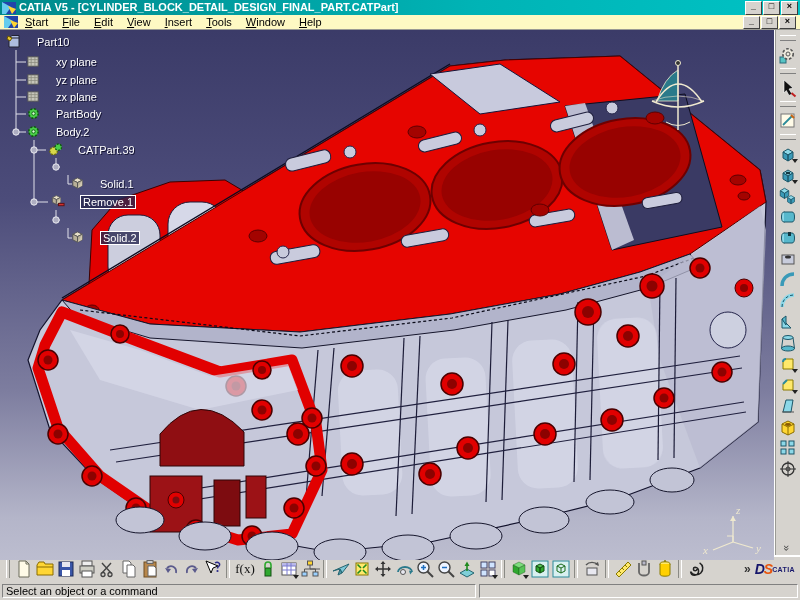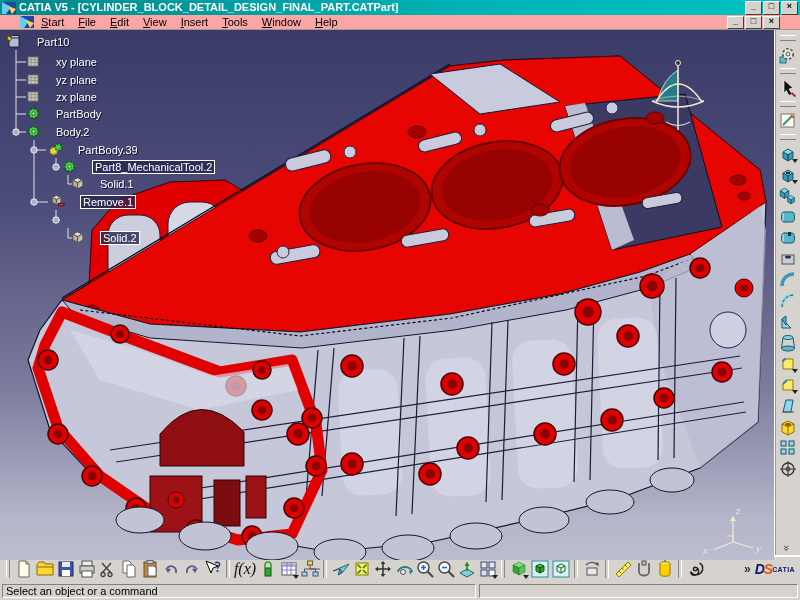--- a/index.html
+++ b/index.html
@@ -6,21 +6,21 @@
   body{width:800px;height:600px;overflow:hidden;font-family:"Liberation Sans",sans-serif;background:#d6d3ce;}
   .app{width:800px;height:600px;display:flex;flex-direction:column;}
 
   
   .titlebar{height:15px;background:linear-gradient(90deg,#00898b,#00b4b6 60%,#00c2c4);display:flex;align-items:center;padding:0 2px;gap:3px;flex:0 0 auto;}
   .title-text{color:#fff;font-size:11px;font-weight:bold;white-space:nowrap;flex:1;line-height:15px;}
   .win-btns{display:flex;gap:1px;}
   .win-btn{width:15px;height:12px;background:#d6d3ce;border:1px solid;border-color:#fff #404040 #404040 #fff;font-size:9px;line-height:9px;text-align:center;color:#000;font-weight:bold;cursor:default;}
 
   
-  .menubar{height:14px;background:#fca5a5;display:flex;align-items:center;font-size:11px;padding:0 20px;flex:0 0 auto;border-bottom:1px solid #9a9a94;}
+  .menubar{height:14px;background:#fef9c3;display:flex;align-items:center;font-size:11px;padding:0 4px;flex:0 0 auto;border-bottom:1px solid #9a9a94;}
   .menu-item{padding:0 7px;display:inline-block;color:#000;line-height:14px;}
   .menu-item::first-letter{text-decoration:underline;}
   .menubar .win-btn{height:11px;}
   .menubar-spacer{flex:1;}
 
   
   .workspace{flex:1;display:flex;min-height:0;}
   .viewport{position:relative;width:775px;height:530px;overflow:hidden;
     background:linear-gradient(180deg,#3c3c6a 0%,#45457400 0) ,linear-gradient(180deg,#3b3b68 0%,#4c4c7a 32%,#7d7d9f 68%,#b4b5c9 92%,#bcbdcf 100%);}
   .model-svg{position:absolute;left:0;top:0;}
@@ -35,21 +35,21 @@
   .rt-icon{width:22px;height:21px;display:flex;align-items:center;justify-content:center;position:relative;}
   .handle-h{width:16px;height:4px;border-top:1px solid #fff;border-bottom:1px solid #808080;margin:3px 0;}
   .rt-overflow{margin-top:auto;color:#444;font-size:11px;transform:rotate(90deg);line-height:10px;}
 
   
   .bottom-toolbar{height:26px;background:#d6d3ce;border-top:1px solid #fff;box-shadow:inset 0 1px 0 #fff;display:flex;align-items:center;padding:0 3px;flex:0 0 auto;}
   .tbi{width:21px;height:21px;display:flex;align-items:center;justify-content:center;position:relative;flex:0 0 auto;}
   .dd::after{content:"";position:absolute;right:0;bottom:1px;border-left:3px solid transparent;border-right:3px solid transparent;border-top:4px solid #222;}
   .sep{width:2px;height:18px;border-left:1px solid #8a8a85;border-right:1px solid #fff;margin:0 3px;flex:0 0 auto;}
   .vhandle{width:2px;height:18px;border-left:1px solid #fff;border-right:1px solid #8a8a85;margin:0 3px;flex:0 0 auto;}
-  .fx-label{font-family:"Liberation Serif",serif;font-style:italic;font-size:16px;color:#111;width:24px;text-align:center;flex:0 0 auto;}
+  .fx-label{font-family:"Liberation Serif",serif;font-size:13px;color:#111;width:24px;text-align:center;flex:0 0 auto;}
   .tb-overflow{margin-left:auto;color:#333;font-size:12px;font-weight:bold;padding:0 2px;}
   .logo{display:flex;align-items:center;line-height:1;margin:0 2px;flex:0 0 auto;}
   .logo-ds{font-weight:bold;font-style:italic;font-size:14px;letter-spacing:-1px;}
   .logo-d{color:#16166b;}
   .logo-s{color:#e8540c;}
   .logo-name{font-size:7px;font-weight:bold;color:#16166b;letter-spacing:.4px;}
 
   
   .statusbar{height:16px;background:#d6d3ce;display:flex;align-items:center;gap:3px;padding:1px 2px;font-size:11px;flex:0 0 auto;}
   .status-field{border:1px solid;border-color:#808080 #fff #fff #808080;height:12px;line-height:12px;padding:0 3px;color:#000;overflow:hidden;white-space:nowrap;}
@@ -607,27 +607,21 @@
       <div class="tree-row" style="left:26px;top:94px">
           <svg width="15" height="15">
             <use href="#t-gear"></use>
           </svg>
           <span class="tree-label">Body.2</span>
         </div>
       <div class="tree-row" style="left:48px;top:112px">
           <svg width="15" height="15">
             <use href="#t-gears2"></use>
           </svg>
-          <span class="tree-label">PartBody.39</span>
-        </div>
-      <div class="tree-row" style="left:62px;top:129px">
-          <svg width="15" height="15">
-            <use href="#t-gear"></use>
-          </svg>
-          <span class="tree-label boxed">Part8_MechanicalTool.2</span>
+          <span class="tree-label">CATPart.39</span>
         </div>
       <div class="tree-row" style="left:70px;top:146px">
           <svg width="15" height="15">
             <use href="#t-cube"></use>
           </svg>
           <span class="tree-label">Solid.1</span>
         </div>
       <div class="tree-row" style="left:50px;top:164px">
           <svg width="15" height="15">
             <use href="#t-remove"></use>

